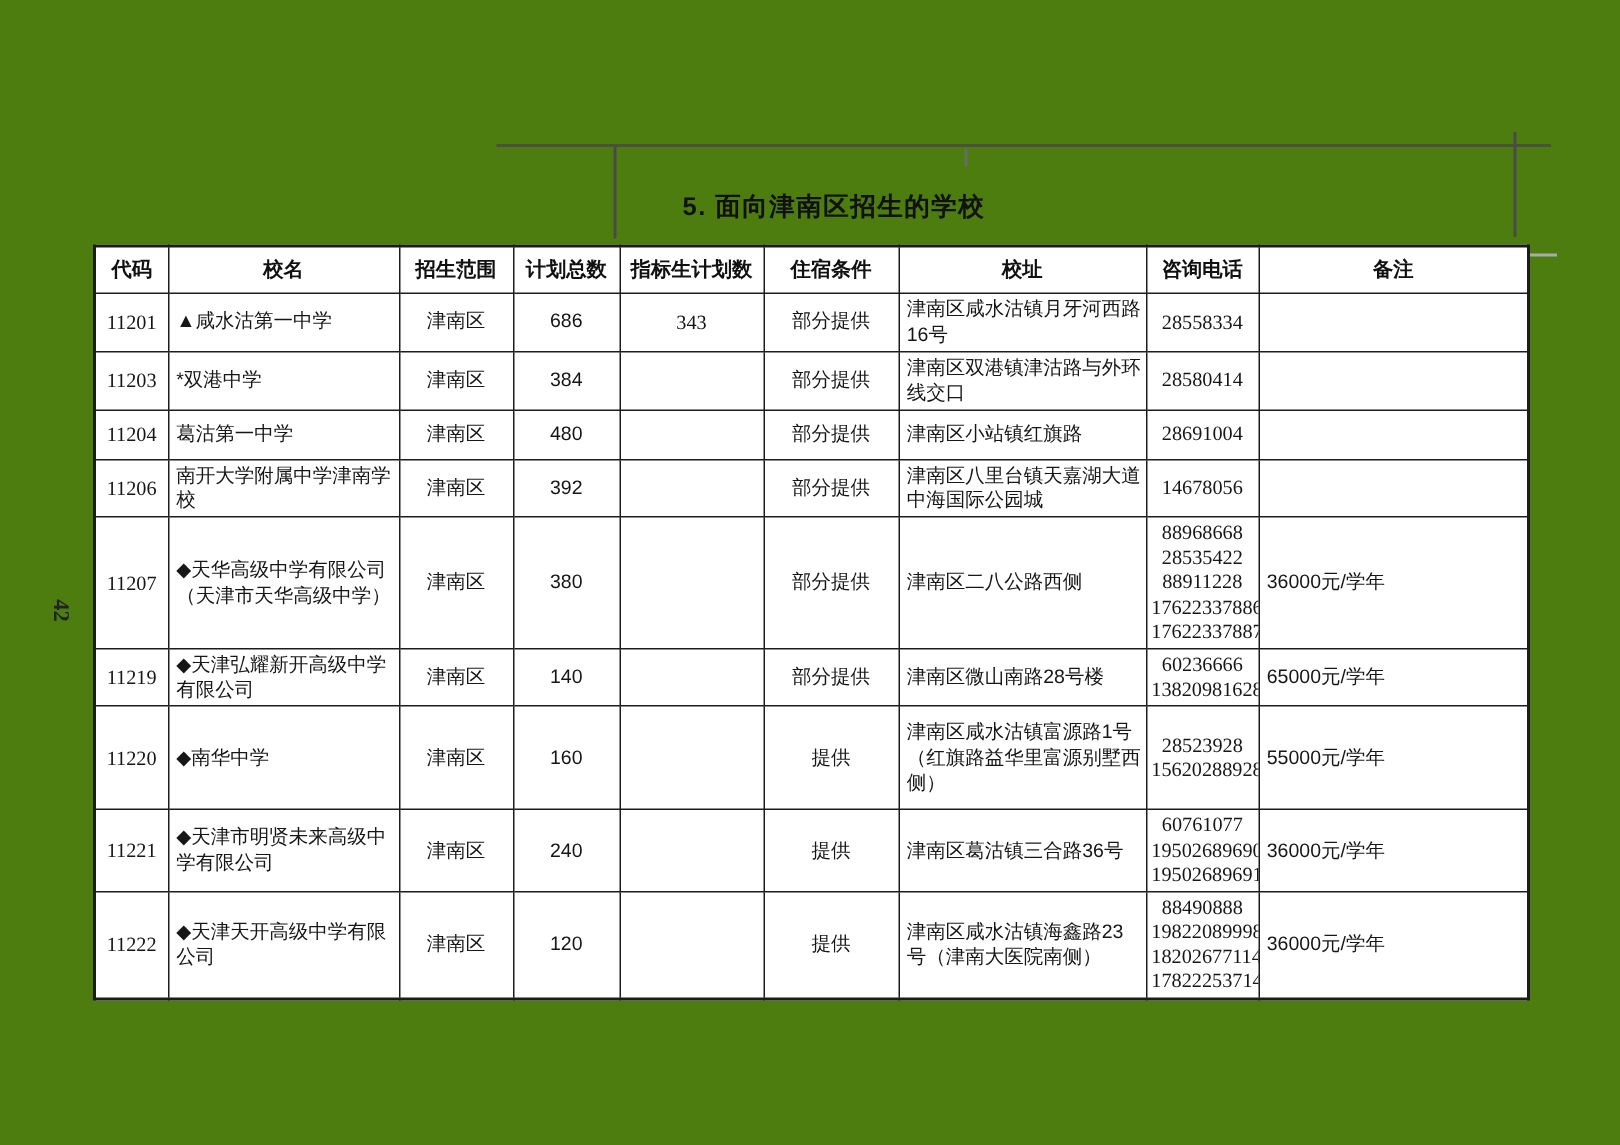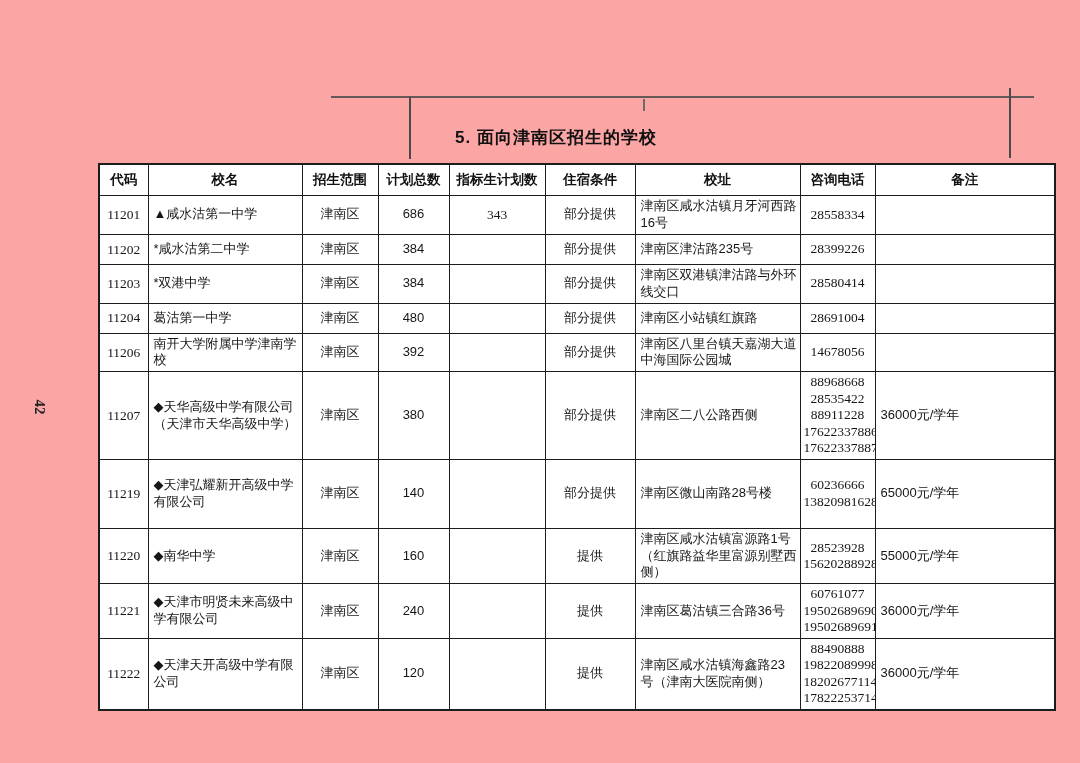--- a/index.html
+++ b/index.html
@@ -1,32 +1,32 @@
 <!DOCTYPE html>
 <html><head>
 <meta charset="utf-8">
 <style>
   html,body{margin:0;padding:0;background:#ffffff;width:1080px;height:763px;overflow:hidden;
     font-family:"Liberation Sans","DejaVu Sans",sans-serif;color:#1a1a1a;}
-  #page{position:relative;width:1080px;height:763px;background:#fca5a5;}
+  #page{position:relative;width:1080px;height:763px;background:#4d7c0f;}
 
   
   .page-num{position:absolute;left:18px;top:392px;width:30px;height:30px;
     font-family:"Liberation Serif","DejaVu Serif",serif;font-size:15px;font-weight:bold;
     transform:rotate(90deg);color:#222;text-align:center;}
 
   
   .title{position:absolute;left:455px;top:126px;font-size:17px;font-weight:bold;
     letter-spacing:1px;color:#111;}
 
   
   table.sched{position:absolute;left:62px;top:163px;width:956px;border-collapse:collapse;
     table-layout:fixed;background:#fff;}
   table.sched, table.sched td, table.sched th{border:1.5px solid #1c1c1c;}
-  table.sched{border-width:2px;margin-left:36px;}
+  table.sched{border-width:2px;}
   th{font-size:13.5px;font-weight:bold;padding:2px;height:26px;color:#111;}
   td{font-size:13px;font-weight:500;line-height:1.3;padding:2px 3px;vertical-align:middle;
     text-align:center;color:#161616;overflow:hidden;}
   td.c-name,td.c-address,td.c-note{text-align:left;padding-left:5px;}
   td.c-code,td.c-plan,td.c-quota,td.c-phone{font-family:"Liberation Serif","DejaVu Serif",serif;
     font-size:13.5px;}
   td.c-phone{white-space:pre-line;line-height:1.22;}
   tbody tr:nth-child(1){height:37px}
   tbody tr:nth-child(2){height:30px}
   tbody tr:nth-child(3){height:33px}
@@ -100,31 +100,20 @@
           <td class="c-name">▲咸水沽第一中学</td>
           <td class="c-scope">津南区</td>
           <td class="c-planplan">686</td>
           <td class="c-quota">343</td>
           <td class="c-accommodation">部分提供</td>
           <td class="c-address">津南区咸水沽镇月牙河西路16号</td>
           <td class="c-phone">28558334</td>
           <td class="c-note"></td>
         </tr>
         <tr>
-          <td class="c-code">11202</td>
-          <td class="c-name">*咸水沽第二中学</td>
-          <td class="c-scope">津南区</td>
-          <td class="c-planplan">384</td>
-          <td class="c-quota"></td>
-          <td class="c-accommodation">部分提供</td>
-          <td class="c-address">津南区津沽路235号</td>
-          <td class="c-phone">28399226</td>
-          <td class="c-note"></td>
-        </tr>
-        <tr>
           <td class="c-code">11203</td>
           <td class="c-name">*双港中学</td>
           <td class="c-scope">津南区</td>
           <td class="c-planplan">384</td>
           <td class="c-quota"></td>
           <td class="c-accommodation">部分提供</td>
           <td class="c-address">津南区双港镇津沽路与外环线交口</td>
           <td class="c-phone">28580414</td>
           <td class="c-note"></td>
         </tr>

